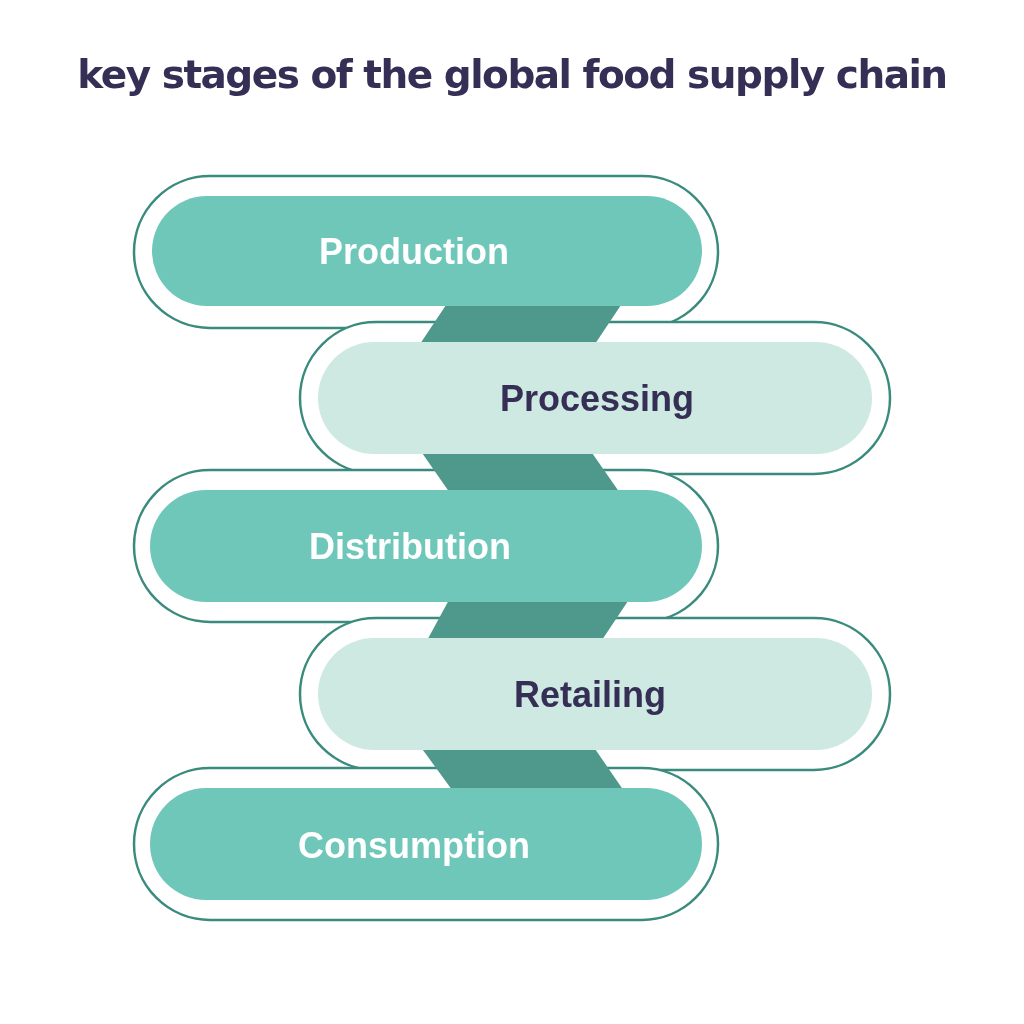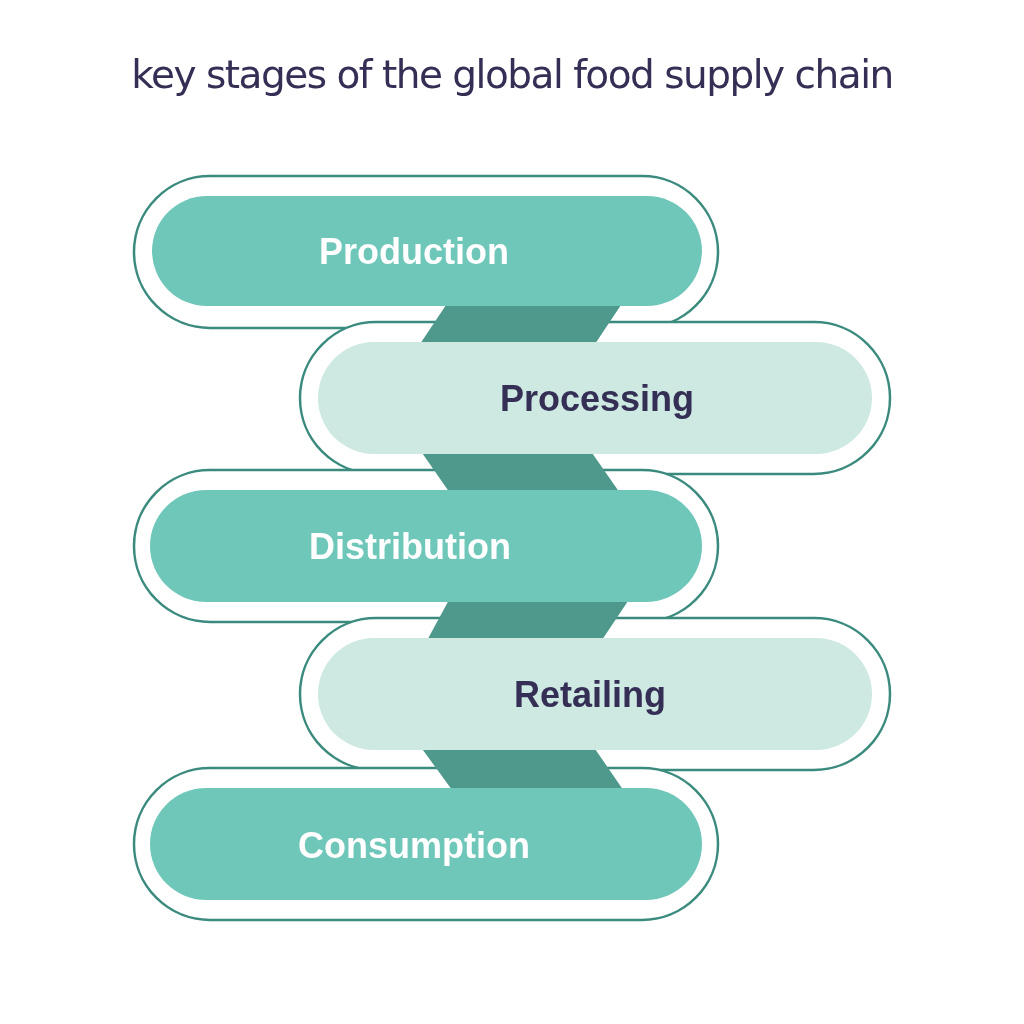--- a/index.html
+++ b/index.html
@@ -17,21 +17,21 @@
   }
   .title {
     position: absolute;
     top: 52px;
     left: 0;
     width: 100%;
     margin: 0;
     text-align: center;
     font-family: "DejaVu Sans", "Liberation Sans", sans-serif;
     font-size: 39px;
-    font-weight: 400;
+    font-weight: 700;
     letter-spacing: -1.5px;
     color: var(--c-title_text, #352e55);
   }
   svg.diagram {
     position: absolute;
     left: 0;
     top: 0;
   }
   .halo {
     fill: #ffffff;

